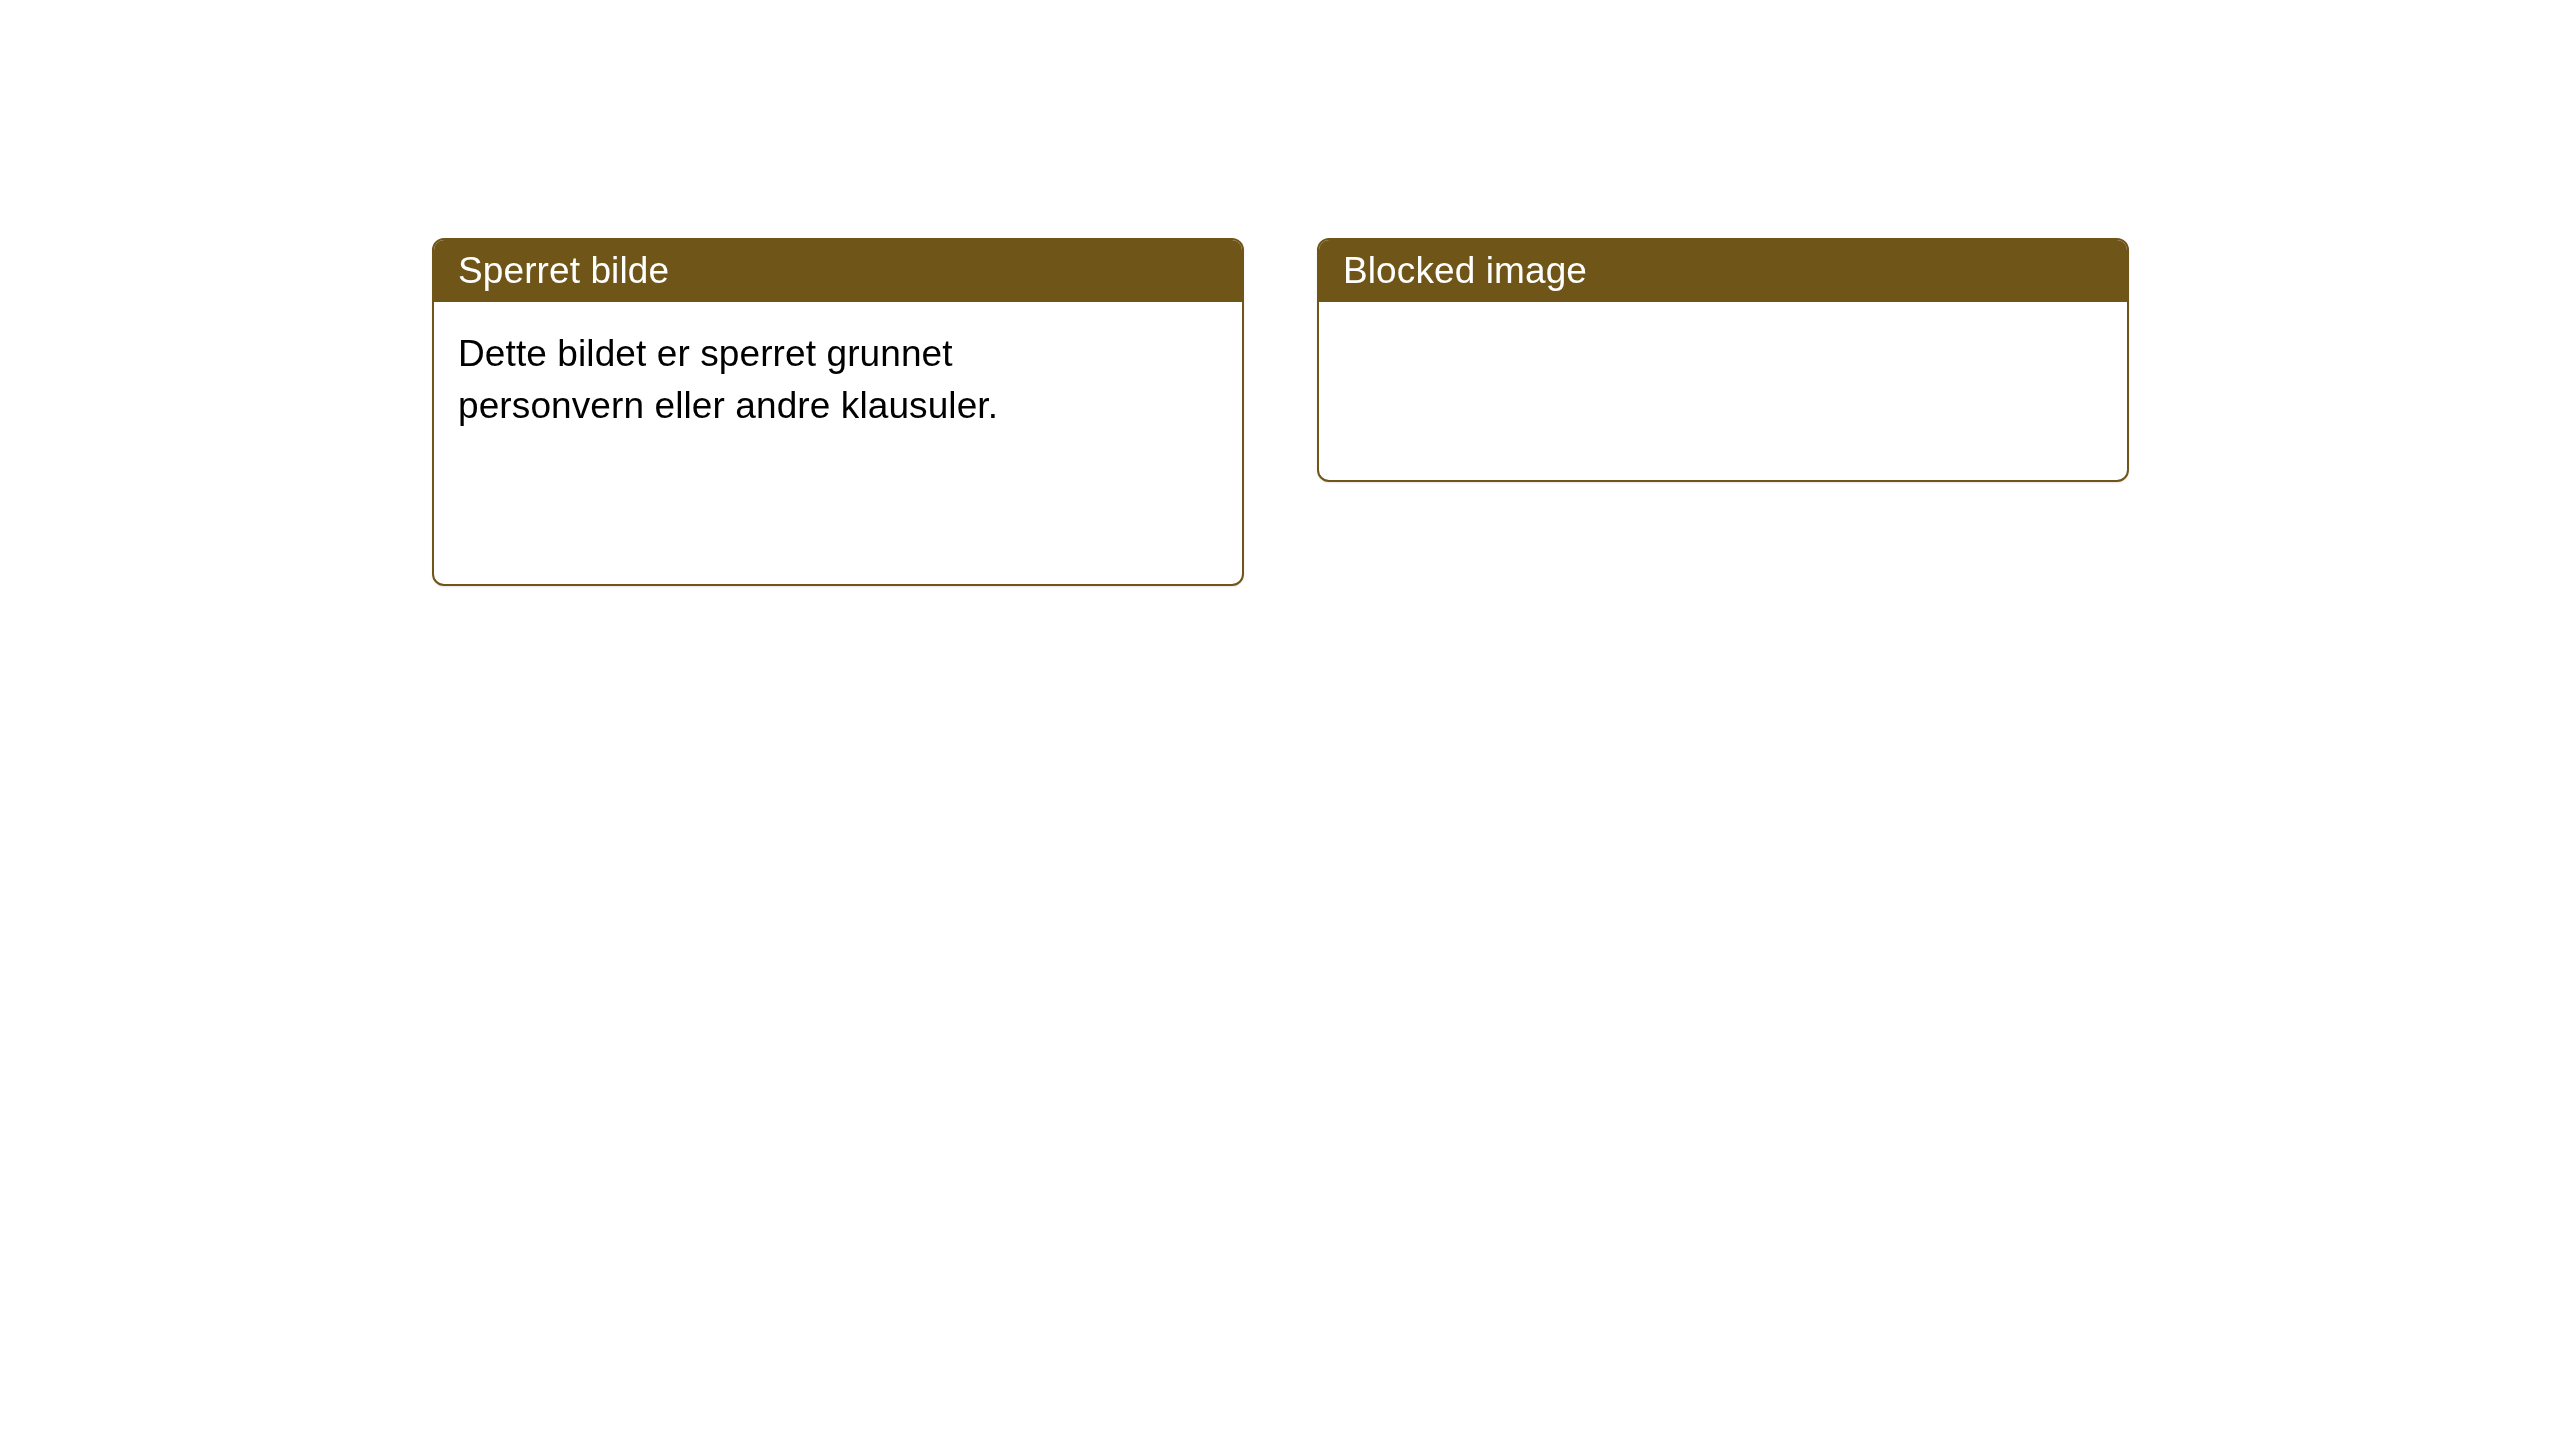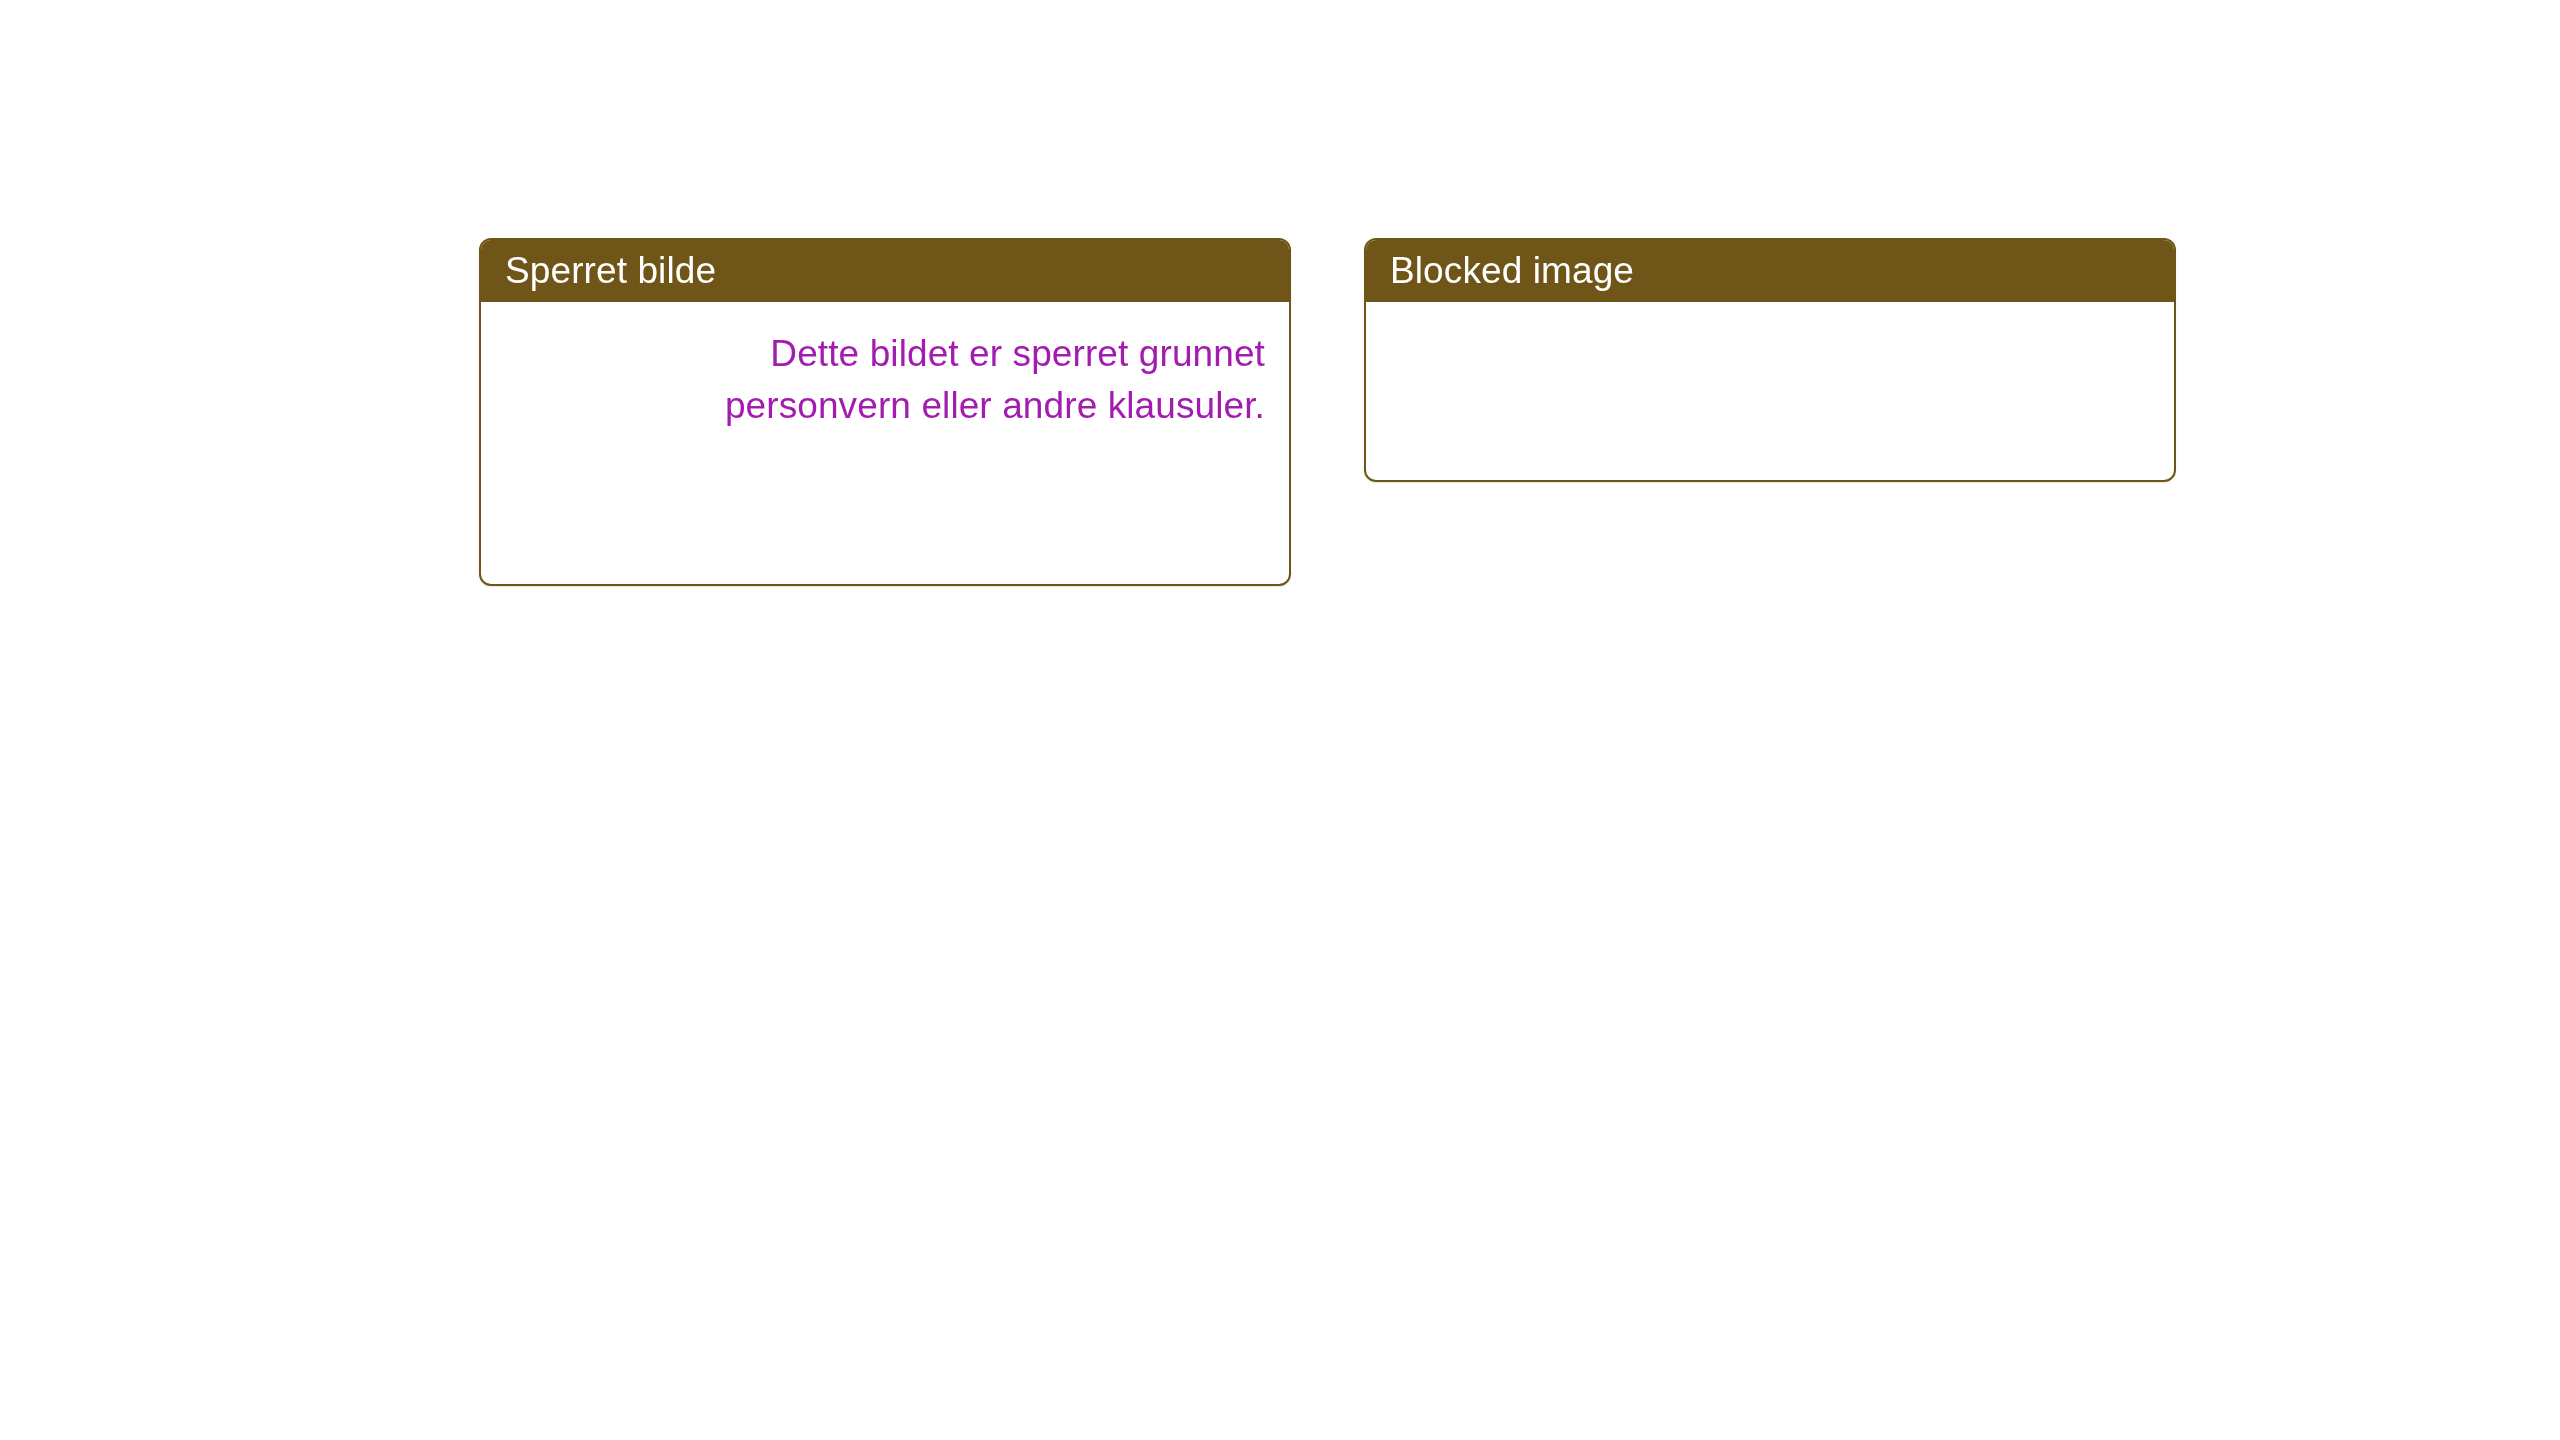--- a/index.html
+++ b/index.html
@@ -14,27 +14,26 @@
 
   .page {
     position: relative;
     width: 2560px;
     height: 1440px;
     background: #ffffff;
   }
 
   .notice-row {
     position: absolute;
-    left: 479px;
+    left: 432px;
     top: 238px;
     display: flex;
     flex-direction: row;
     align-items: flex-start;
     gap: 63px;
-    text-align: right;
   }
 
   .notice-card {
     box-sizing: border-box;
     background: #ffffff;
     border: 2px solid #6f5618;
     border-radius: 12px;
     overflow: hidden;
     box-shadow: 0 1px 2px rgba(0,0,0,0.10);
   }
@@ -67,21 +66,21 @@
     letter-spacing: 0.1px;
   }
 
   .notice-body {
     padding: 26px 24px 0 24px;
   }
 
   .notice-text {
     font-size: 37px;
     line-height: 52px;
-    color: #a21caf;
+    color: #000000;
     font-weight: 400;
     letter-spacing: 0.1px;
     white-space: pre-line;
   }
 </style>
 </head>
 <body>
 
 <div class="page">
 

